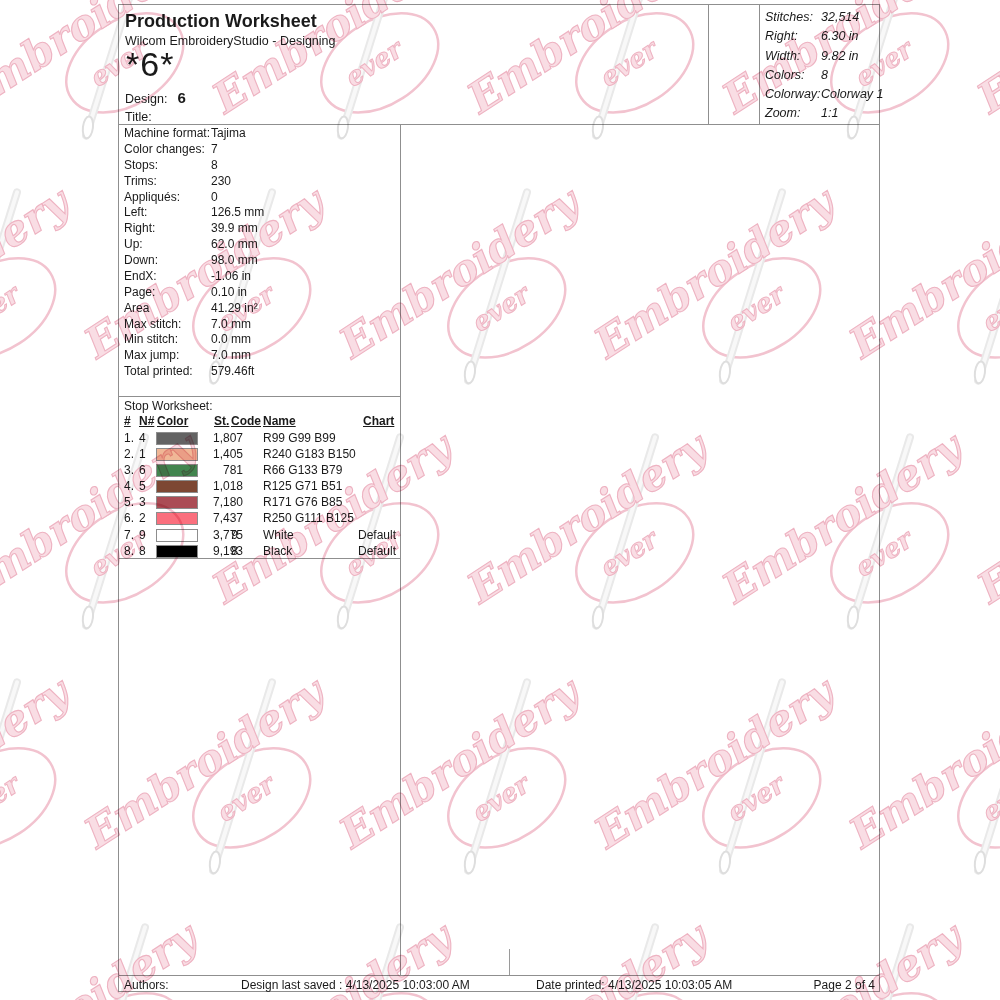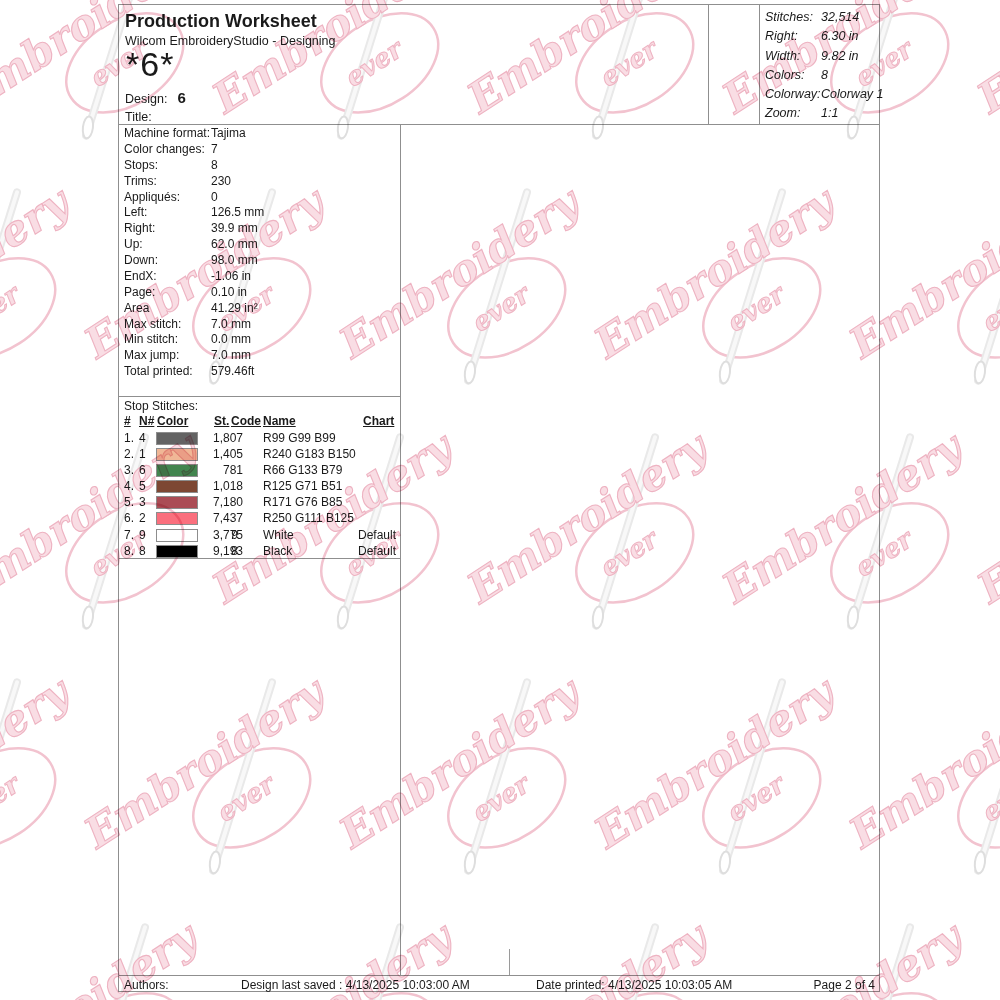--- a/index.html
+++ b/index.html
@@ -99,21 +99,21 @@
           <div class="drow"><span class="lbl">Down:</span><span>98.0 mm</span></div>
           <div class="drow"><span class="lbl">EndX:</span><span>-1.06 in</span></div>
           <div class="drow"><span class="lbl">Page:</span><span>0.10 in</span></div>
           <div class="drow"><span class="lbl">Area</span><span>41.29 in²</span></div>
           <div class="drow"><span class="lbl">Max stitch:</span><span>7.0 mm</span></div>
           <div class="drow"><span class="lbl">Min stitch:</span><span>0.0 mm</span></div>
           <div class="drow"><span class="lbl">Max jump:</span><span>7.0 mm</span></div>
           <div class="drow"><span class="lbl">Total printed:</span><span>579.46ft</span></div>
         </div>
       <div class="box stopseq-box">
-        <div class="ss-title">Stop Stitches:</div>
+        <div class="ss-title">Stop Worksheet:</div>
         <div class="ss-head" id="ss-head">
             <span style="left: 5px;">#</span>
             <span style="left: 20px;">N#</span>
             <span style="left: 38px;">Color</span>
             <span style="left: 95px;">St.</span>
             <span style="left: 112px;">Code</span>
             <span style="left: 144px;">Name</span>
             <span style="left: 244px;">Chart</span>
           </div>
         <div class="ss-rows" id="ss-rows">

